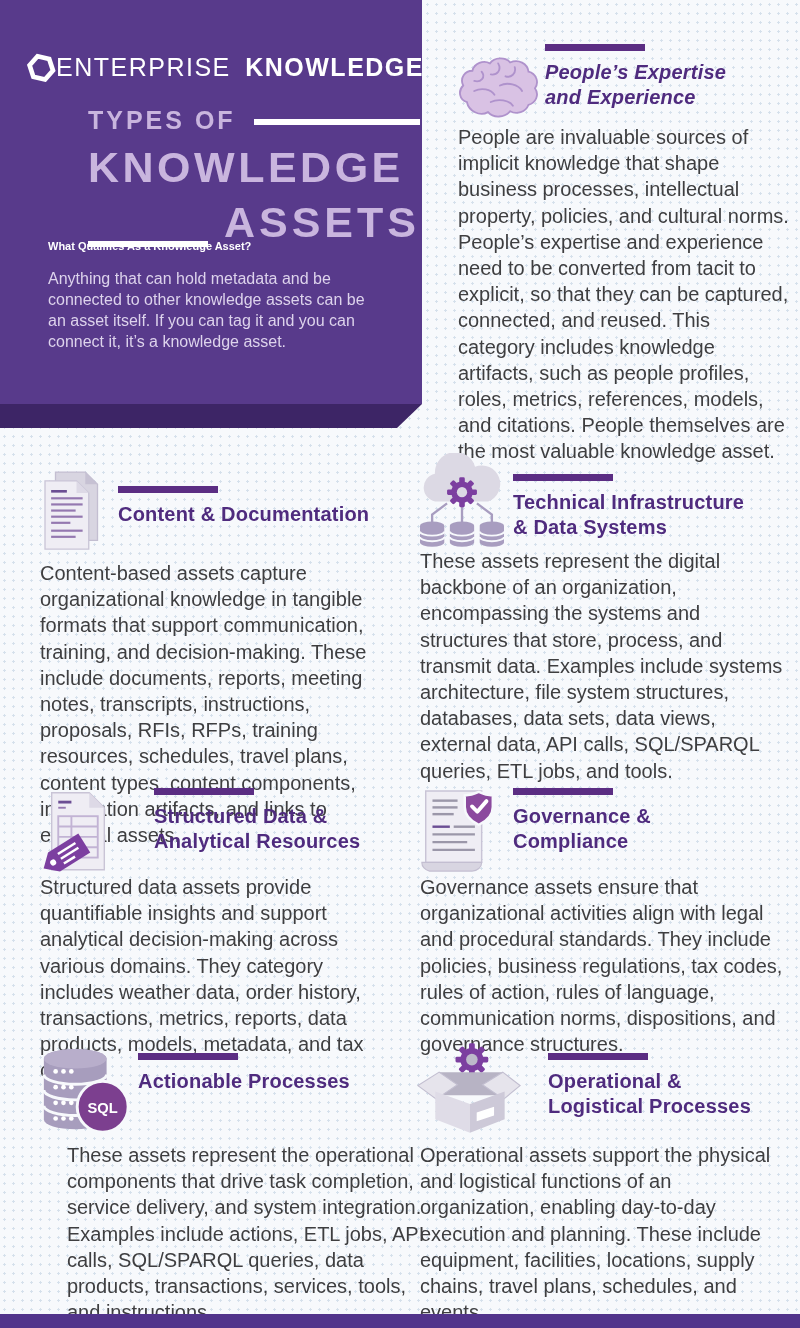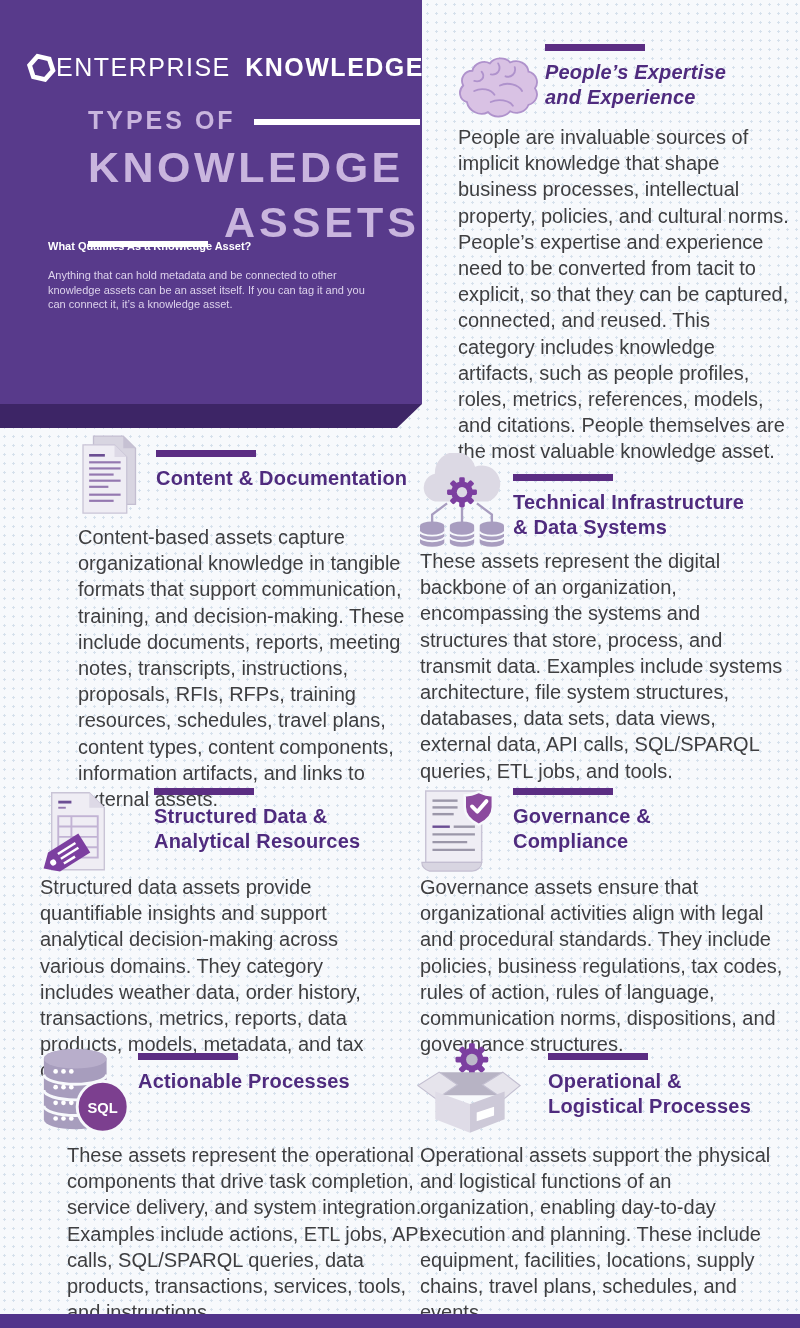--- a/index.html
+++ b/index.html
@@ -18,21 +18,21 @@
   .logo-text .lt2{font-weight:700;margin-left:6px;}
   .title-block{position:absolute;left:48px;top:106px;width:332px;color:#c9b5de;margin-left:40px;}
   .t-row1{display:flex;align-items:center;}
   .t-line1{font-size:25px;font-weight:800;letter-spacing:3px;}
   .t-rule{flex:1;height:6px;background:#ffffff;margin-left:18px;margin-top:2px;}
   .t-line2{font-size:43px;font-weight:800;letter-spacing:3.5px;margin-top:8px;white-space:nowrap;}
   .t-row3{display:flex;align-items:flex-end;margin-top:6px;}
   .t-rule2{width:120px;height:6px;background:#ffffff;margin-top:6px;}
   .t-line3{flex:1;text-align:right;font-size:43px;font-weight:800;letter-spacing:4px;}
   .q-head{position:absolute;left:48px;top:240px;width:340px;color:#ffffff;font-size:11px;font-weight:700;}
-  .q-body{position:absolute;left:48px;top:268px;width:336px;color:#ddd3ec;font-size:11px;line-height:1.32;}
+  .q-body{position:absolute;left:48px;top:268px;width:336px;color:#ddd3ec;font-size:16px;line-height:1.32;}
   
   .sec{position:absolute;}
   .sec-icon{position:absolute;}
   .sec-head{position:absolute;}
   .bar{width:100px;height:7px;background:#5b2d83;margin-bottom:9px;}
   .sec-title{margin:0;font-size:20px;font-weight:800;color:#4f2b7e;line-height:25px;letter-spacing:.2px;}
   .sec-title span{display:block;}
   .sec-body{position:absolute;margin:0;color:#3e3e40;font-size:20px;line-height:1.31;}
   .bottom-bar{position:absolute;left:0;top:1314px;width:800px;height:14px;background:#52348b;}
 </style>
@@ -82,21 +82,21 @@
     <div class="sec-head" style="left:93px;top:2px;width:245px;font-style:italic;">
       <div class="bar"></div>
       <h2 class="sec-title">
         <span>People’s Expertise</span>
         <span>and Experience</span>
       </h2>
     </div>
     <p class="sec-body" style="left:6px;top:82px;width:334px;">People are invaluable sources of implicit knowledge that shape business processes, intellectual property, policies, and cultural norms. People’s expertise and experience need to be converted from tacit to explicit, so that they can be captured, connected, and reused. This category includes knowledge artifacts, such as people profiles, roles, metrics, references, models, and citations. People themselves are the most valuable knowledge asset.</p>
   </div>
 
-  <div class="sec" style="left:38px;top:424px;width:364px;height:320px;margin-left:38px;">
+  <div class="sec" style="left:38px;top:460px;width:364px;height:320px;">
     <div class="sec-icon" style="left:0;top:6px;">
       <svg width="70" height="90" viewBox="0 0 80 95">
         <path d="M20 3 h34 l14 14 v64 h-48 z" fill="#d8d5e1" stroke="#c3bed1" stroke-width="1.5"></path>
         <path d="M54 3 l14 14 h-14 z" fill="#c6c1d3"></path>
         <path d="M8 13 h36 l14 14 v64 h-50 z" fill="#efedf4" stroke="#c9c4d6" stroke-width="1.5"></path>
         <path d="M44 13 l14 14 h-14 z" fill="#ddd9e6"></path>
         <line x1="15" y1="25" x2="33" y2="25" stroke="#6b4e93" stroke-width="3"></line>
         <line x1="15" y1="33" x2="51" y2="33" stroke="#9478b0" stroke-width="2.5"></line>
         <line x1="15" y1="40" x2="51" y2="40" stroke="#9478b0" stroke-width="2.5"></line>
         <line x1="15" y1="47" x2="43" y2="47" stroke="#9478b0" stroke-width="2.5"></line>

